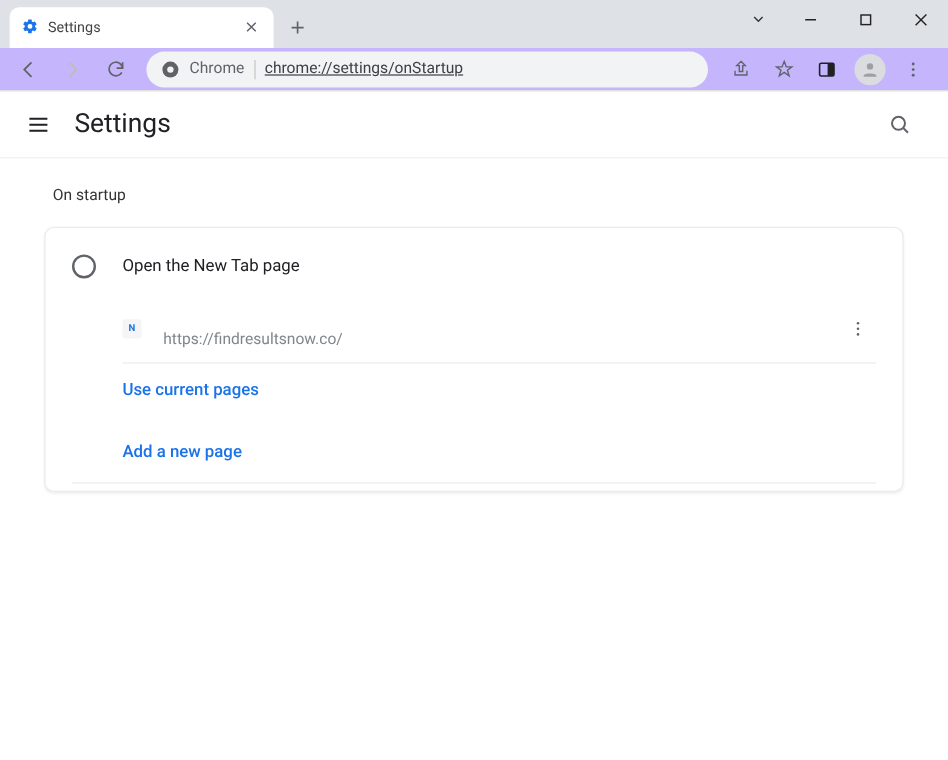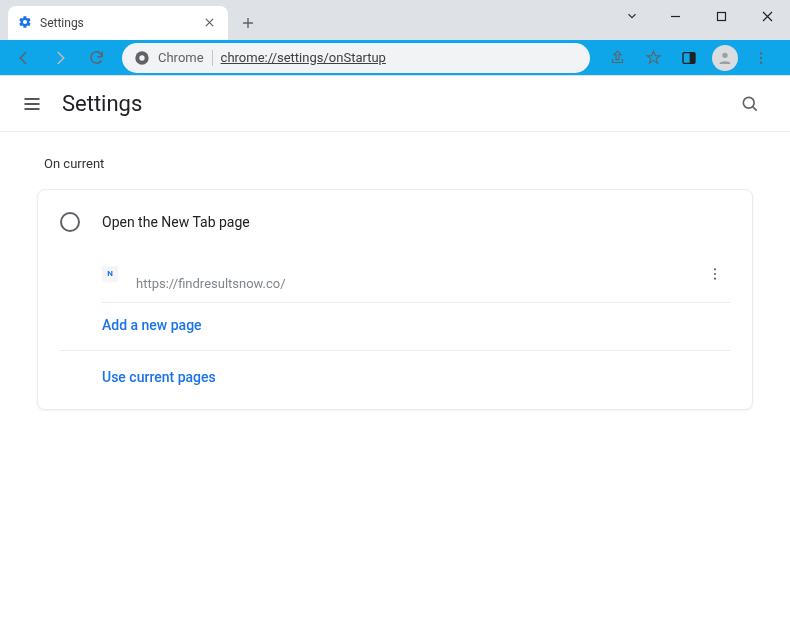--- a/index.html
+++ b/index.html
@@ -38,21 +38,21 @@
     color:#555; margin-left:6px; margin-bottom:3px; border-radius:50%;
   }
   .win-controls {
     position:absolute; right:0; top:0; height:32px; display:flex; align-items:center;
   }
   .win-btn { width:46px; height:32px; display:flex; align-items:center; justify-content:center; color:#222; }
   .win-btn svg { display:block; }
   .chev { width:40px; display:flex; align-items:center; justify-content:center;}
   
   .toolbar {
-    height:36px; background:#0ea5e9; display:flex; align-items:center; padding:0 8px; gap:4px;
+    height:36px; background:#c4b5fd; display:flex; align-items:center; padding:0 8px; gap:4px;
     border-bottom:1px solid #e0e0e0;
   }
   .nav-btn { width:32px; height:32px; display:flex; align-items:center; justify-content:center; border-radius:50%; color:#5f6368;}
   .nav-btn.disabled { color:#bdbdbd; }
   .omnibox {
     flex:1; height:30px; background:#f1f3f4; border-radius:15px; display:flex; align-items:center;
     padding:0 12px; margin:0 6px; gap:8px;
   }
   .om-lock { color:#5f6368; display:flex; align-items:center;}
   .om-chrome { font-size:13px; color:#5f6368; }
@@ -228,21 +228,21 @@
   <div class="app-title">Settings</div>
   <div class="search-btn">
     <svg width="20" height="20" viewBox="0 0 24 24" fill="none">
         <circle cx="10.5" cy="10.5" r="6.5" stroke="#5f6368" stroke-width="2"></circle>
         <path d="M20 20l-4.5-4.5" stroke="#5f6368" stroke-width="2"></path>
       </svg>
   </div>
 </div>
 
 <div class="main">
-  <div class="section-title">On current</div>
+  <div class="section-title">On startup</div>
 
   <div class="card">
     <div class="radio-row">
       <span class="radio"></span>
       <span class="radio-label">Open the New Tab page</span>
     </div>
 
     <div class="page-entry">
       <span class="page-fav">N</span>
       <div class="page-text">
@@ -250,20 +250,20 @@
       </div>
       <div class="more">
         <svg width="16" height="16" viewBox="0 0 24 24" fill="#5f6368">
             <circle cx="12" cy="5" r="1.6"></circle>
             <circle cx="12" cy="12" r="1.6"></circle>
             <circle cx="12" cy="19" r="1.6"></circle>
           </svg>
       </div>
     </div>
 
+    <div class="link-row">
+      <span class="link-text">Use current pages</span>
+    </div>
     <div class="link-row divider">
       <span class="link-text">Add a new page</span>
     </div>
-    <div class="link-row">
-      <span class="link-text">Use current pages</span>
-    </div>
   </div>
 </div>
 
 </body></html>

